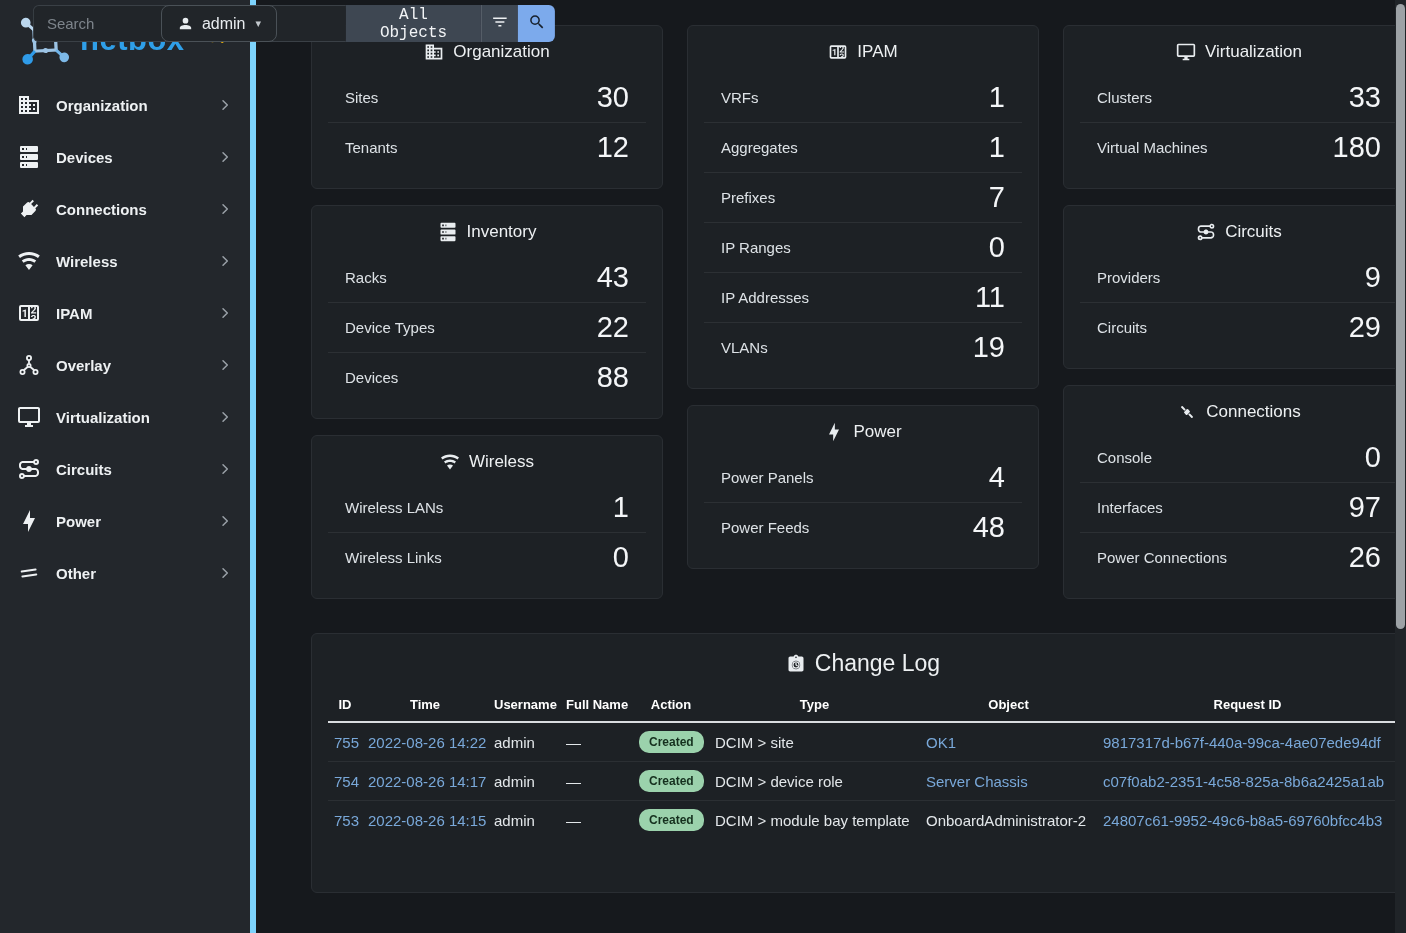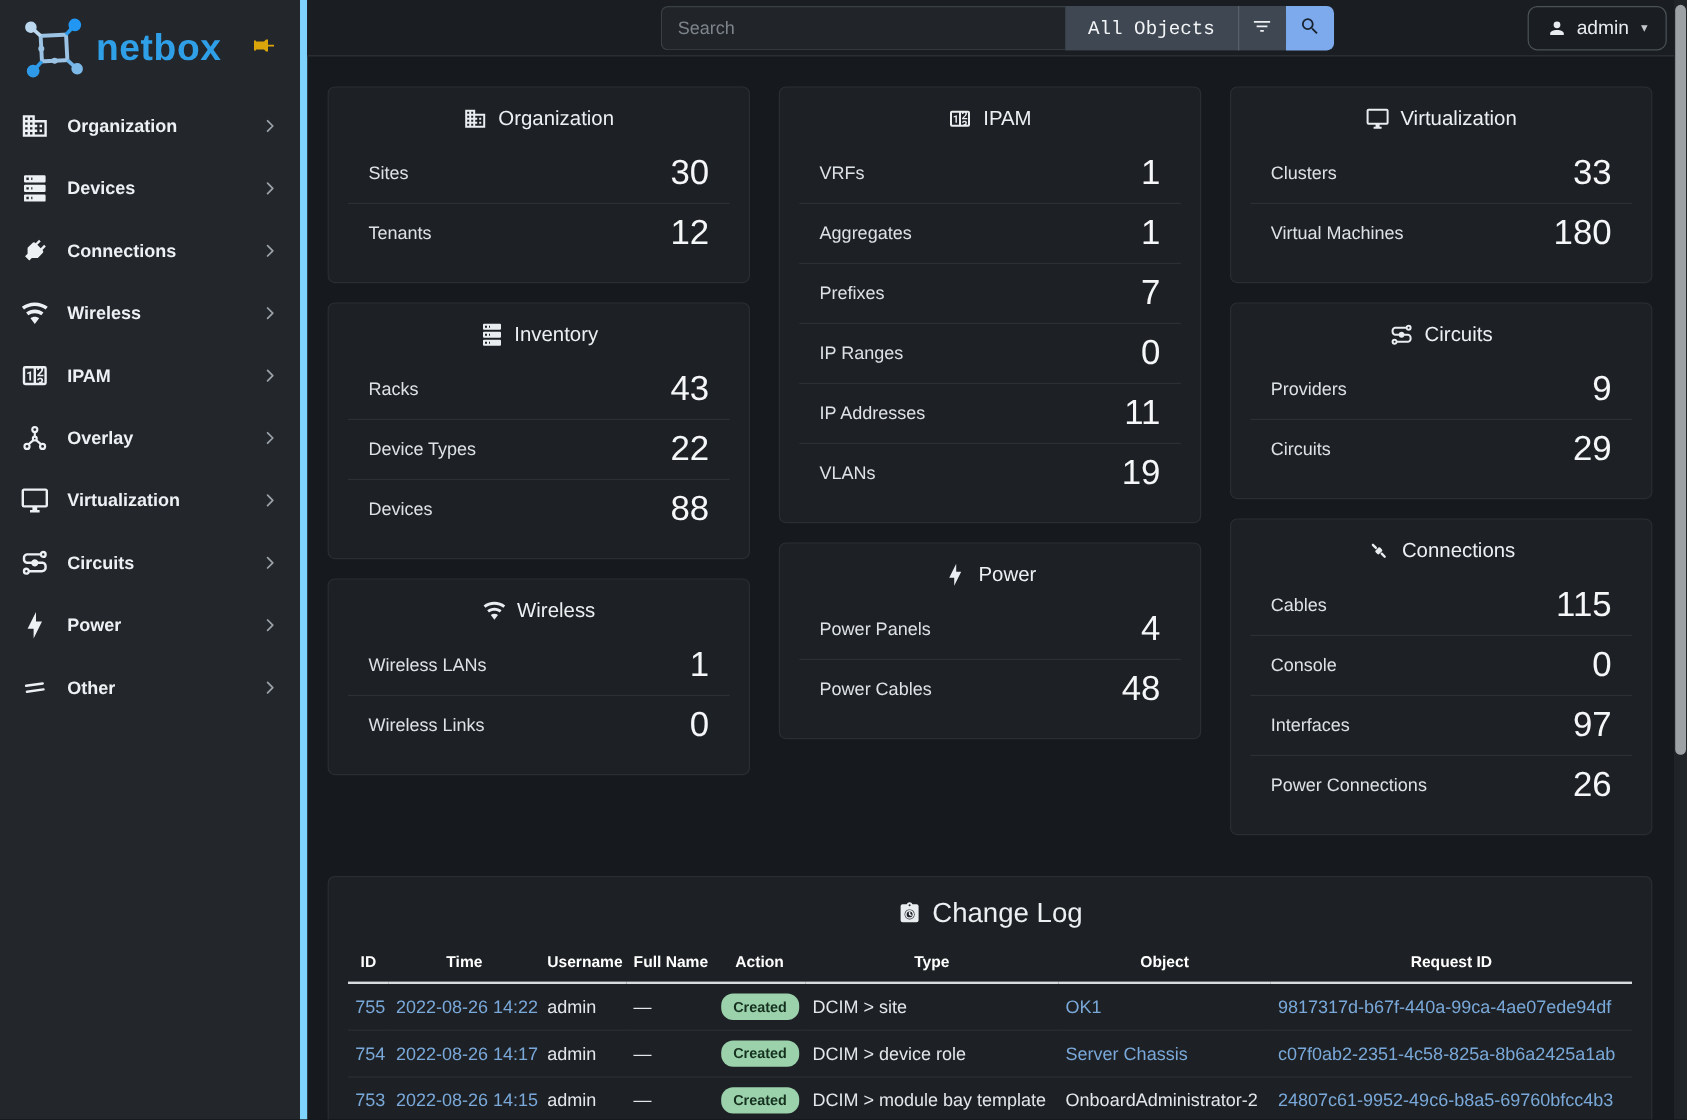--- a/index.html
+++ b/index.html
@@ -23,21 +23,21 @@
   .pin-btn svg { width:20px; height:20px; }
 
   .nav-item { height:52px; display:flex; align-items:center; padding:0 17px; cursor:pointer; }
   .nav-icon { width:24px; height:24px; color:#eef1f3; flex-shrink:0; }
   .nav-icon svg { width:24px; height:24px; display:block; }
   .nav-label { margin-left:15px; font-size:15px; font-weight:700; color:#eef1f3; }
   .nav-chev { margin-left:auto; width:16px; height:16px; color:#9aa1a8; }
   .nav-chev svg { width:16px; height:16px; display:block; }
 
   
-  .main { flex:1; display:flex; flex-direction:column; position:relative; min-width:0; }
+  .main { flex:1; display:flex; flex-direction:row; position:relative; min-width:0;padding-left:38px; }
   .topbar {
     height:47px; flex-shrink:0; background:#1a1e22;
     border-bottom:1px solid #2e3338; position:relative;
   }
   .search-group { position:absolute; left:50%; transform:translateX(-50%); top:5px; height:37px; display:flex; }
   .search-input {
     width:337px; height:37px; background:#212529; border:1px solid #3a4046;
     border-right:none; border-radius:6px 0 0 6px; color:#dfe3e7; padding:0 13px;
     font-size:15px; font-family:"Liberation Sans", sans-serif; outline:none;
   }
@@ -439,21 +439,21 @@
                   </svg>
                 </span>
       <span class="card-title-text">Power</span>
     </div>
     <div class="stat-rows">
                 <div class="stat-row">
     <span class="stat-label">Power Panels</span>
     <a href="#" class="stat-value">4</a>
   </div>
                 <div class="stat-row">
-    <span class="stat-label">Power Cables</span>
+    <span class="stat-label">Power Feeds</span>
     <a href="#" class="stat-value">48</a>
   </div>
               </div>
   </section>
           </div>
         <div class="col" id="col-3">
             <section class="card stat-card">
     <div class="card-head">
       <span class="card-icon">
                   <svg viewBox="0 0 24 24">
@@ -500,24 +500,20 @@
                     <g transform="rotate(-45 12 12)" fill="currentColor">
                       <rect x="10.8" y="2.5" width="2.4" height="6.5" rx="1.1"></rect>
                       <rect x="8.8" y="9.5" width="6.4" height="5" rx="1.2"></rect>
                       <rect x="10.8" y="15" width="2.4" height="6.5" rx="1.1"></rect>
                     </g>
                   </svg>
                 </span>
       <span class="card-title-text">Connections</span>
     </div>
     <div class="stat-rows">
-                <div class="stat-row">
-    <span class="stat-label">Cables</span>
-    <a href="#" class="stat-value">115</a>
-  </div>
                 <div class="stat-row">
     <span class="stat-label">Console</span>
     <a href="#" class="stat-value">0</a>
   </div>
                 <div class="stat-row">
     <span class="stat-label">Interfaces</span>
     <a href="#" class="stat-value">97</a>
   </div>
                 <div class="stat-row">
     <span class="stat-label">Power Connections</span>

